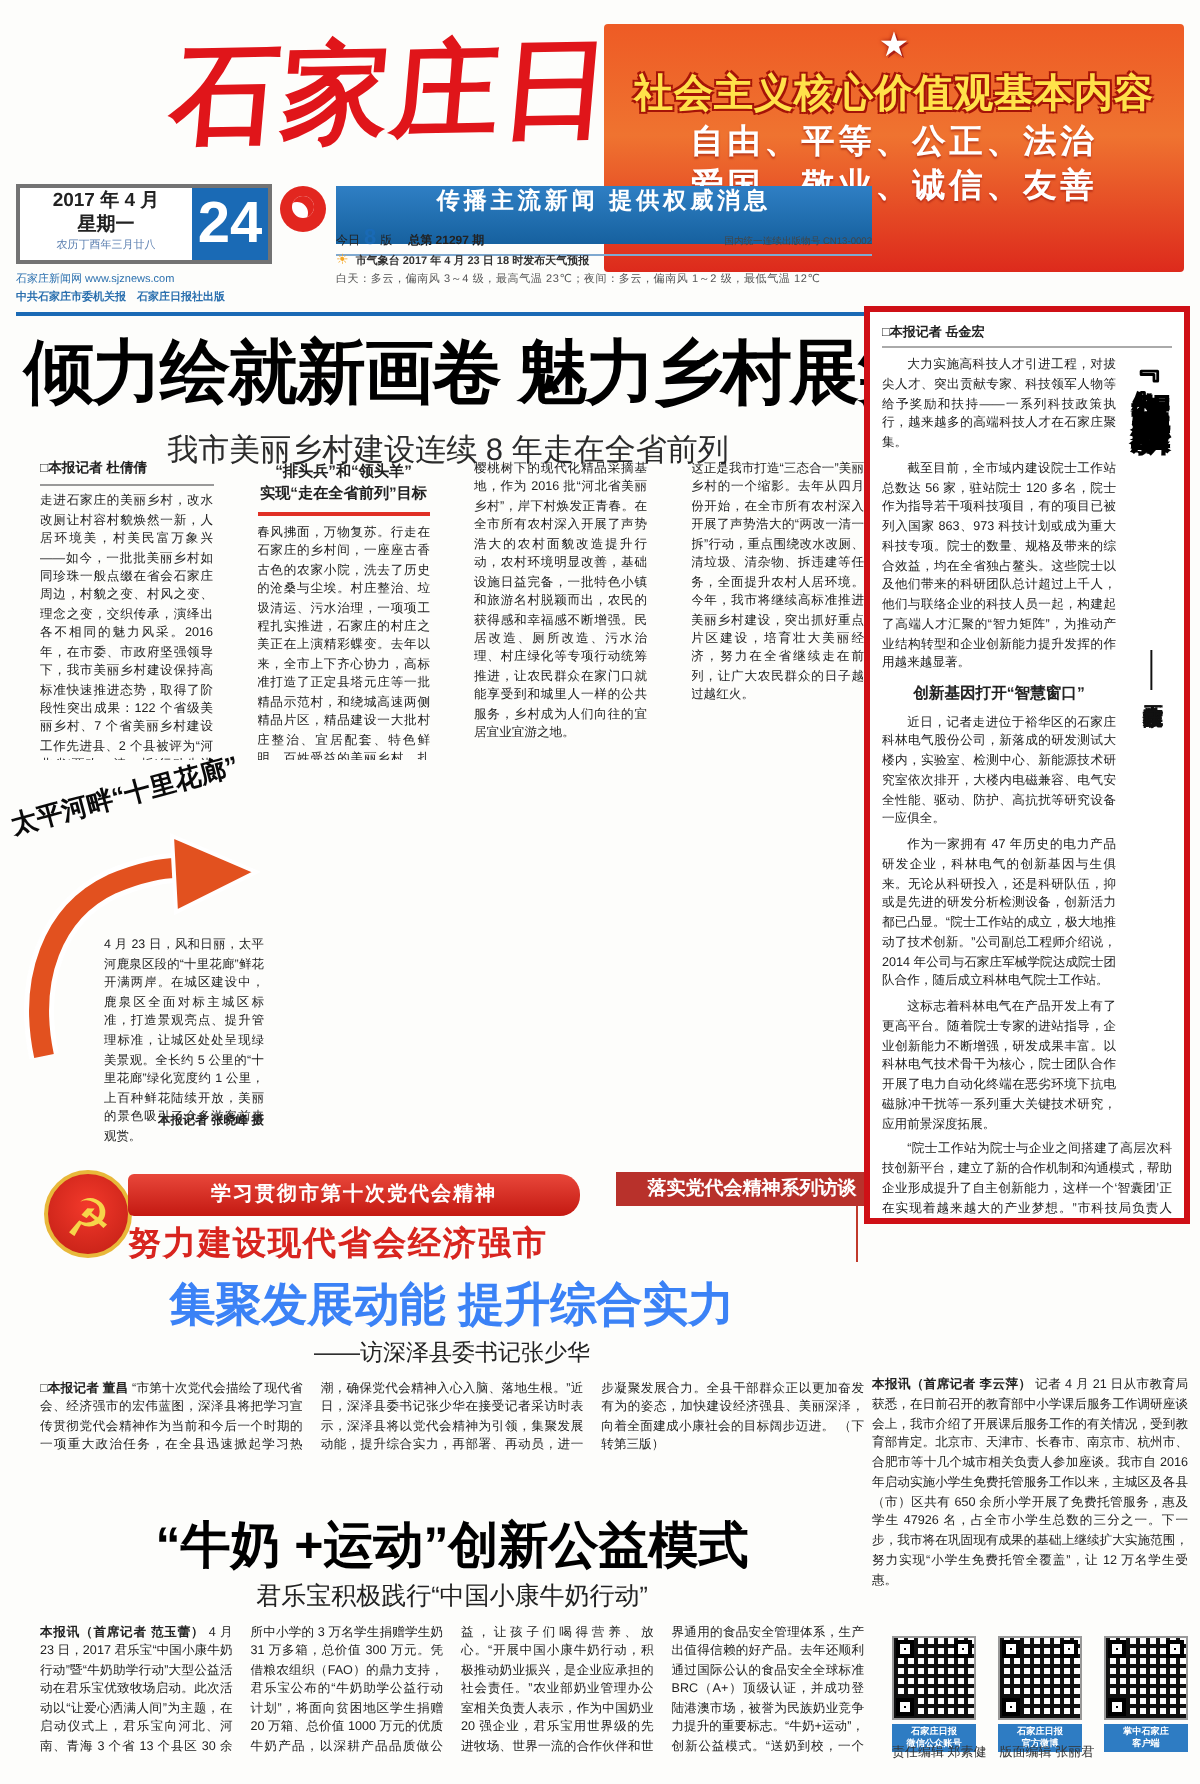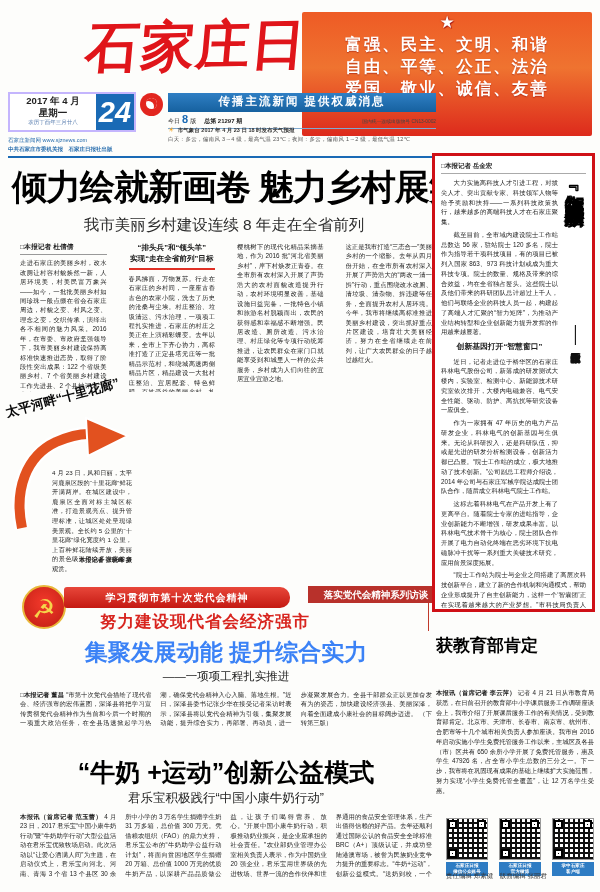--- a/index.html
+++ b/index.html
@@ -13,49 +13,49 @@
     transform:skewX(-6deg) rotate(-1deg);letter-spacing:1px;}
   .values-box{left:302px;top:12px;width:290px;height:124px;border-radius:2px;overflow:hidden;
     background:linear-gradient(180deg,#ee5b25 0%,#ef7330 45%,#dd2a1c 100%);text-align:center;color:#fff;}
   .vb-star{font-size:17px;line-height:1.1;color:#fff;text-shadow:0 0 2px #9c1208,1px 1px 0 #b3271c;margin-top:2px;}
   .vb-title{font-size:19.5px;font-weight:900;color:#ffe24a;letter-spacing:.5px;margin-top:0;
     text-shadow:-1px -1px 0 #a51408,1px -1px 0 #a51408,-1px 1px 0 #a51408,1px 1px 0 #a51408;}
   .vb-line{font-size:16.5px;font-weight:800;letter-spacing:2px;line-height:1.35;text-shadow:0 1px 1px rgba(140,10,5,.5);}
   .vb-curtain{position:absolute;left:0;right:0;bottom:0;height:20px;
     background:radial-gradient(120% 130% at 18% 175%,#b5131a 45%,transparent 46%),
                radial-gradient(130% 140% at 82% 185%,#c61a16 48%,transparent 49%);}
-  .date-box{left:8px;top:92px;width:128px;height:40px;border:2px solid #c4b5fd;display:flex;background:#fff;box-sizing:border-box;}
+  .date-box{left:8px;top:92px;width:128px;height:40px;border:2px solid #737373;display:flex;background:#fff;box-sizing:border-box;}
   .date-left{flex:1;text-align:center;padding-top:1px;}
   .dl1,.dl2{font-size:9.5px;font-weight:800;line-height:1.25;}
   .dl3{font-size:5.5px;color:#5b7fb0;}
   .date-num{width:38px;background:#1a6ab5;color:#fff;font-weight:800;font-size:29px;
-    display:flex;align-items:center;justify-content:center;font-style:italic;}
+    display:flex;align-items:center;justify-content:center;}
   .paper-logo{left:140px;top:93px;width:23px;height:23px;border-radius:50%;background:#e2261f;}
   .paper-logo:after{content:"";position:absolute;left:6px;top:5px;width:11px;height:11px;border-radius:50%;
     background:#fff;box-shadow:inset -3px 3px 0 #e2261f;}
-  .slogan-bar{left:168px;top:93px;width:268px;height:19px;line-height:17px;text-align:center;
+  .slogan-bar{left:168px;top:93px;width:268px;height:29px;line-height:17px;text-align:center;
     background:linear-gradient(180deg,#2f7fc4,#16619f);color:#fff;font-weight:800;font-size:11.5px;letter-spacing:2px;}
   .edition-line{left:168px;top:113px;width:268px;display:flex;align-items:baseline;font-size:6px;color:#222;
     border-bottom:1px solid #7fa9d0;padding-bottom:2px;}
   .ed-num{color:#1a6ab5;font-size:11px;font-weight:800;margin:0 2px;}
   .ed-total{font-weight:700;margin-left:8px;}
   .ed-issn{margin-left:auto;font-size:4.8px;color:#444;}
   .weather{left:168px;top:126px;width:275px;}
   .weather-l1{font-size:5.5px;font-weight:700;color:#333;}
   .weather-sun{display:inline-block;color:#f5a623;font-size:7px;margin-right:2px;}
   .weather-l2{font-size:5.5px;color:#555;margin-top:2px;letter-spacing:.3px;}
   .site-lines{left:8px;top:136px;width:140px;color:#2a6fae;font-size:5.5px;line-height:1.6;}
   .site-l2{font-weight:700;}
   .header-rule{left:8px;top:156px;width:584px;height:2px;background:#1a6ab5;}
 
   
   .lead-headline{left:12px;top:165px;width:424px;text-align:center;font-size:35px;font-weight:900;
     letter-spacing:-1px;color:#000;line-height:1.25;white-space:nowrap;}
   .lead-subhead{left:12px;top:215px;width:424px;text-align:center;font-size:15.5px;color:#2b2b2b;}
-  .lead-cols{left:20px;top:242px;width:412px;height:150px;display:flex;gap:22px;}
+  .lead-cols{left:20px;top:230px;width:412px;height:150px;display:flex;gap:22px;}
   .lcol{flex:1;font-size:6.3px;line-height:1.5;text-align:justify;overflow:hidden;}
   .byline{font-weight:800;font-size:6.8px;border-bottom:.5px solid #999;padding-bottom:2px;margin-bottom:3px;}
   .inner-subhead-wrap{border-bottom:2.5px solid #e03025;padding-bottom:3px;margin-bottom:4px;text-align:center;}
   .ish{font-weight:800;font-size:7.6px;line-height:1.5;}
   .continued{font-size:6px;text-align:right;color:#222;}
 
   
   .pf-label{left:6px;top:404px;width:170px;transform:rotate(-15deg);transform-origin:left center;
     font-size:13px;font-weight:900;color:#0a0a0a;white-space:nowrap;}
   .pf-arrow{left:8px;top:412px;width:122px;height:118px;}
@@ -80,21 +80,21 @@
   .person:before{content:"";position:absolute;left:50%;top:-5px;transform:translateX(-50%);
     width:5px;height:5px;border-radius:50%;background:#e8c39e;}
 
   
   .party-emblem{left:22px;top:585px;width:44px;height:44px;border-radius:50%;
     background:radial-gradient(circle at 50% 40%,#f3392b,#c01e14);border:2px solid #e8b83a;
     color:#f6d44a;font-size:26px;line-height:44px;text-align:center;box-sizing:border-box;}
   .congress-ribbon1{left:64px;top:587px;width:226px;height:21px;line-height:21px;text-align:center;
     background:linear-gradient(180deg,#e8473a,#c41912);color:#fff;font-weight:900;font-size:10px;
     letter-spacing:1px;border-radius:3px 10px 10px 3px;}
-  .congress-line2{left:64px;top:611px;width:246px;text-align:right;color:#d8251f;font-weight:900;
+  .congress-line2{left:64px;top:611px;width:246px;text-align:left;color:#d8251f;font-weight:900;
     font-size:16.5px;letter-spacing:1px;}
   .series-ribbon{left:292px;top:586px;width:136px;height:17px;line-height:17px;text-align:center;
     background:#b8312b;color:#fff;font-weight:800;font-size:9.5px;
     clip-path:polygon(0 0,100% 0,95% 50%,100% 100%,0 100%);margin-left:16px;}
   .series-connector{left:420px;top:603px;width:8px;height:28px;border-right:1.5px solid #c0392b;}
   .int-headline{left:20px;top:637px;width:412px;text-align:center;font-size:23px;font-weight:900;color:#3b82f6;white-space:nowrap;}
   .int-subhead{left:20px;top:669px;width:412px;text-align:center;font-size:11.5px;color:#222;}
   .int-body{left:20px;top:690px;width:412px;height:63px;column-count:3;column-gap:9px;
     font-size:6.3px;line-height:1.5;text-align:justify;overflow:hidden;}
   .inline-byline{font-weight:800;}
@@ -131,21 +131,21 @@
 </style>
 </head>
 <body>
 
 <div class="page">
 
   <div class="abs masthead-title">石家庄日报</div>
 
   <div class="abs values-box">
     <div class="vb-star">★</div>
-    <div class="vb-line">富强、民主、文明、和谐</div>
+    <div class="vb-title">社会主义核心价值观基本内容</div>
     <div class="vb-line">自由、平等、公正、法治</div>
     <div class="vb-line">爱国、敬业、诚信、友善</div>
     <div class="vb-curtain"></div>
   </div>
 
   <div class="abs date-box">
     <div class="date-left">
       <div class="dl1">2017 年 4 月</div>
       <div class="dl2">星期一</div>
       <div class="dl3">农历丁酉年三月廿八</div>
@@ -213,21 +213,21 @@
   <div class="abs pf-credit">本报记者 张晓峰 摄</div>
 
 
   <div class="abs party-emblem">☭</div>
   <div class="abs congress-ribbon1">学习贯彻市第十次党代会精神</div>
   <div class="abs congress-line2">努力建设现代省会经济强市</div>
   <div class="abs series-ribbon">落实党代会精神系列访谈</div>
   <div class="abs series-connector"></div>
 
   <div class="abs int-headline">集聚发展动能 提升综合实力</div>
-  <div class="abs int-subhead">——一项项工程扎实推进</div>
+  <div class="abs int-subhead">——访深泽县委书记张少华</div>
   <div class="abs int-body">
     <span class="inline-byline">□本报记者 董昌</span>
     <span>“市第十次党代会描绘了现代省会、经济强市的宏伟蓝图，深泽县将把学习宣传贯彻党代会精神作为当前和今后一个时期的一项重大政治任务，在全县迅速掀起学习热潮，确保党代会精神入心入脑、落地生根。”近日，深泽县委书记张少华在接受记者采访时表示，深泽县将以党代会精神为引领，集聚发展动能，提升综合实力，再部署、再动员，进一步凝聚发展合力。全县干部群众正以更加奋发有为的姿态，加快建设经济强县、美丽深泽，向着全面建成小康社会的目标阔步迈进。</span>
     <span>（下转第三版）</span>
   </div>
 
   <div class="abs milk-headline">“牛奶 +运动”创新公益模式</div>
   <div class="abs milk-subhead">君乐宝积极践行“中国小康牛奶行动”</div>
   <div class="abs milk-body">
     <span class="inline-byline">本报讯（首席记者 范玉蕾）</span>
@@ -246,21 +246,20 @@
       <div class="smart-inner-head">创新基因打开“智慧窗口”</div>
       <p>近日，记者走进位于裕华区的石家庄科林电气股份公司，新落成的研发测试大楼内，实验室、检测中心、新能源技术研究室依次排开，大楼内电磁兼容、电气安全性能、驱动、防护、高抗扰等研究设备一应俱全。</p>
       <p>作为一家拥有 47 年历史的电力产品研发企业，科林电气的创新基因与生俱来。无论从科研投入，还是科研队伍，抑或是先进的研发分析检测设备，创新活力都已凸显。“院士工作站的成立，极大地推动了技术创新。”公司副总工程师介绍说，2014 年公司与石家庄军械学院达成院士团队合作，随后成立科林电气院士工作站。</p>
       <p>这标志着科林电气在产品开发上有了更高平台。随着院士专家的进站指导，企业创新能力不断增强，研发成果丰富。以科林电气技术骨干为核心，院士团队合作开展了电力自动化终端在恶劣环境下抗电磁脉冲干扰等一系列重大关键技术研究，应用前景深度拓展。</p>
       <p>“院士工作站为院士与企业之间搭建了高层次科技创新平台，建立了新的合作机制和沟通模式，帮助企业形成提升了自主创新能力，这样一个‘智囊团’正在实现着越来越大的产业梦想。”市科技局负责人说。</p>
 
     </div>
   </div>
 
   <div class="abs as-headline">
-    <div>获教育部肯定</div>
   </div>
   <div class="abs as-body">
     <span class="inline-byline">本报讯（首席记者 李云萍）</span>
     <span>记者 4 月 21 日从市教育局获悉，在日前召开的教育部中小学课后服务工作调研座谈会上，我市介绍了开展课后服务工作的有关情况，受到教育部肯定。北京市、天津市、长春市、南京市、杭州市、合肥市等十几个城市相关负责人参加座谈。我市自 2016 年启动实施小学生免费托管服务工作以来，主城区及各县（市）区共有 650 余所小学开展了免费托管服务，惠及学生 47926 名，占全市小学生总数的三分之一。下一步，我市将在巩固现有成果的基础上继续扩大实施范围，努力实现“小学生免费托管全覆盖”，让 12 万名学生受惠。</span>
   </div>
 
   <div class="abs qr-row">
     <div class="qr-unit">
       <div class="qr">
         <div class="fm tl"></div>

